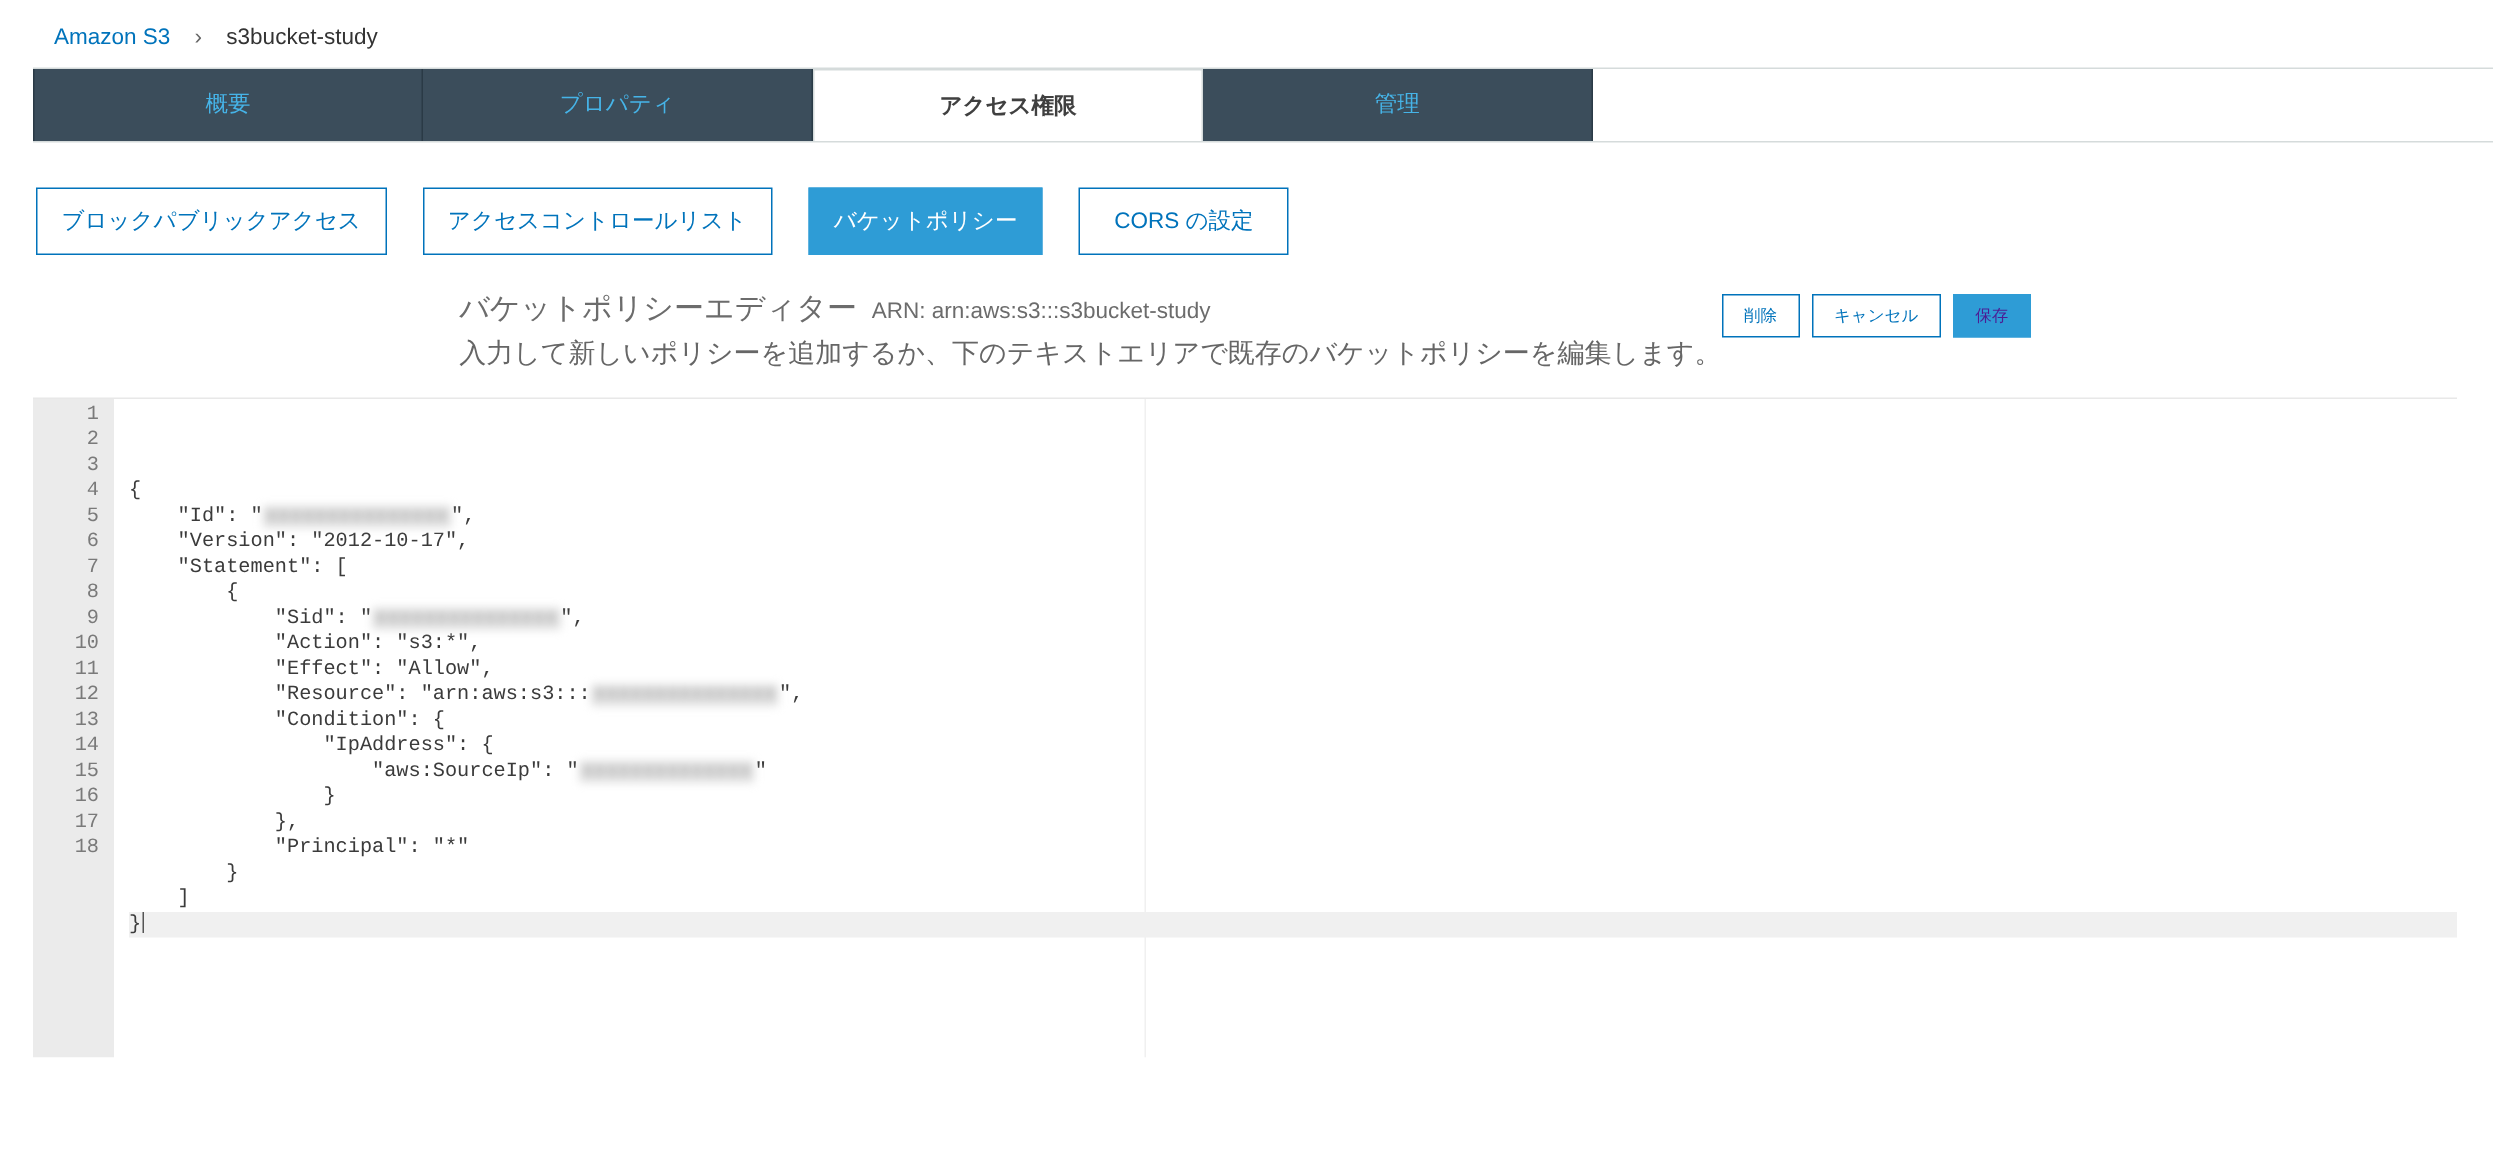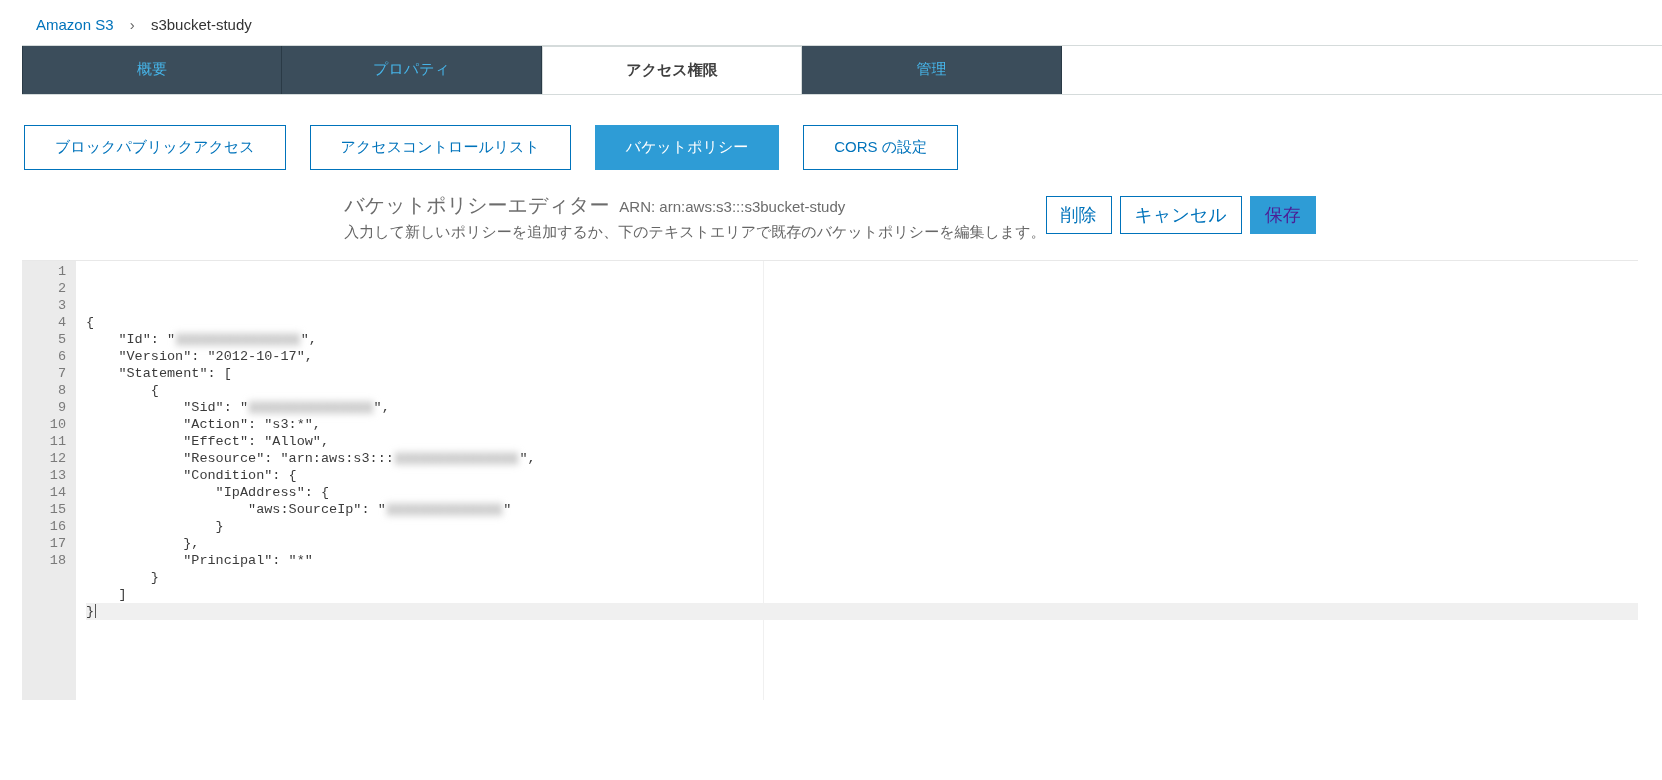--- a/index.html
+++ b/index.html
@@ -48,21 +48,21 @@
 
     .subtabs {
       display: flex;
       gap: 24px;
       padding: 30px 24px 22px 24px;
     }
     .subtab {
       border: 1px solid #0073bb;
       color: #0073bb;
       background: #fff;
-      padding: 12px 30px;
+      padding: 12px 16px;
       font-size: 15px;
       cursor: pointer;
       min-width: 140px;
       text-align: center;
     }
     .subtab.active {
       background: #2e9cd6;
       border-color: #2e9cd6;
       color: #fff;
     }
@@ -79,31 +79,31 @@
       color: #6c6c6c;
       font-weight: 400;
       display: inline;
     }
     .editor-arn {
       font-size: 15px;
       color: #6c6c6c;
       margin-left: 6px;
     }
     .editor-sub {
-      font-size: 15px;
+      font-size: 18px;
       color: #666;
       margin-top: 4px;
     }
     .editor-actions { display: flex; gap: 8px; align-items: center; margin-top: 4px;}
     .btn {
       border: 1px solid #0073bb;
       color: #0073bb;
       background: #fff;
       padding: 6px 14px;
-      font-size: 18px;
+      font-size: 11px;
       cursor: pointer;
     }
     .btn.primary { background: #2e9cd6; border-color: #2e9cd6; color: #4c1d95; }
 
     .code-editor {
       margin: 12px 24px 0 22px;
       border-top: 1px solid #e8e8e8;
       display: flex;
       font-family: Consolas, Monaco, "Courier New", monospace;
       font-size: 13.5px;

